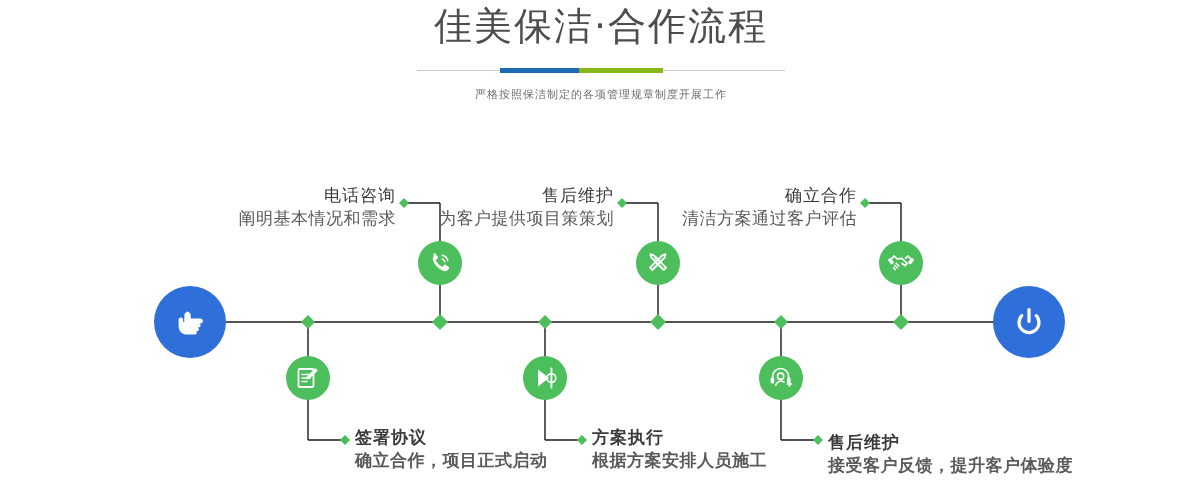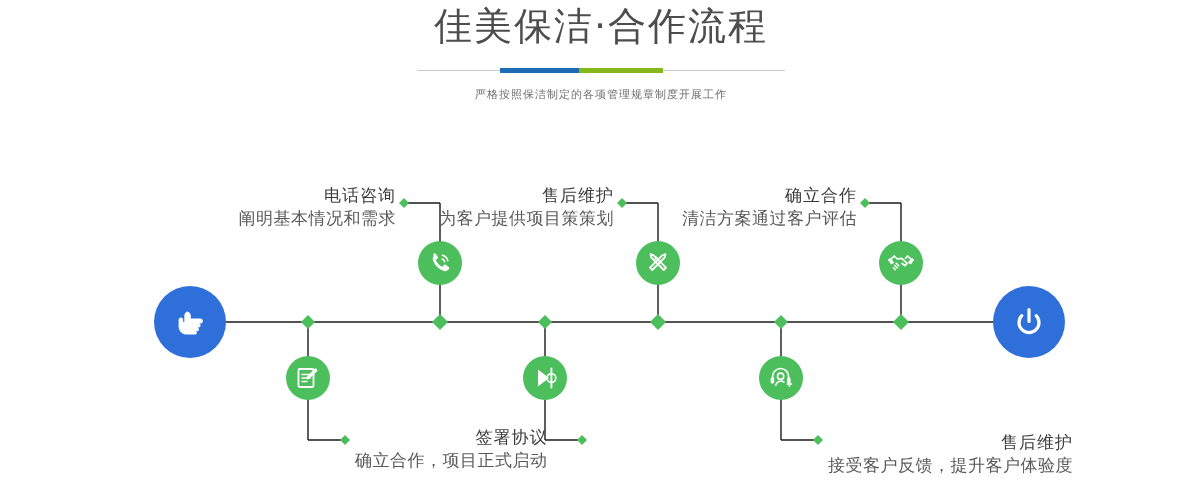--- a/index.html
+++ b/index.html
@@ -114,21 +114,21 @@
     color: #3b3b3b;
     letter-spacing: 1px;
   }
   .label .desc {
     font-size: 17px;
     line-height: 22px;
     color: #5a5a5a;
     letter-spacing: 0.5px;
   }
   .label.above { text-align: right; }
-  .label.below { text-align: right; }
+  .label.below { text-align: left; font-weight: bold; }
 </style>
 </head>
 <body>
 
 <div class="header">
   <h1 class="page-title">佳美保洁·合作流程</h1>
   <div class="divider">
     <span class="seg-blue"></span>
     <span class="seg-green"></span>
   </div>
@@ -255,19 +255,23 @@
   <div class="label above" style="right:345px; top:183px;">
     <div class="title">确立合作</div>
     <div class="desc">清洁方案通过客户评估</div>
   </div>
 
   <div class="label below" style="left:355px; top:425px;">
     <div class="title">签署协议</div>
     <div class="desc">确立合作，项目正式启动</div>
   </div>
 
+  <div class="label below" style="left:592px; top:425px;">
+    <div class="title">方案执行</div>
+    <div class="desc">根据方案安排人员施工</div>
+  </div>
 
   <div class="label below" style="left:828px; top:430px;">
     <div class="title">售后维护</div>
     <div class="desc">接受客户反馈，提升客户体验度</div>
   </div>
 
 </div>
 
 </body></html>

